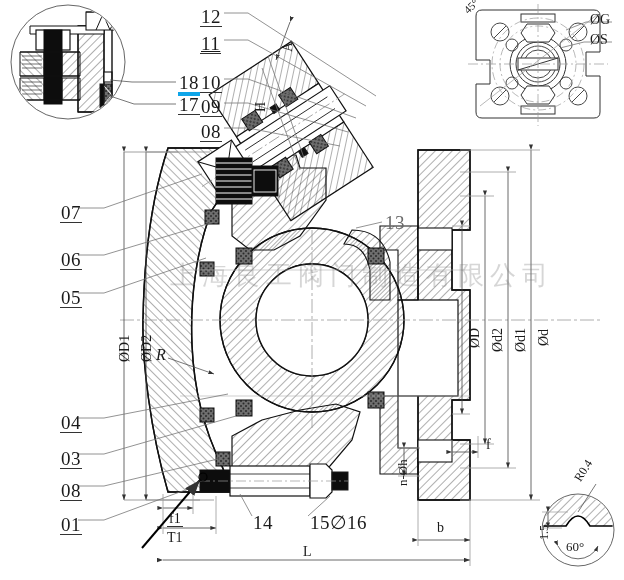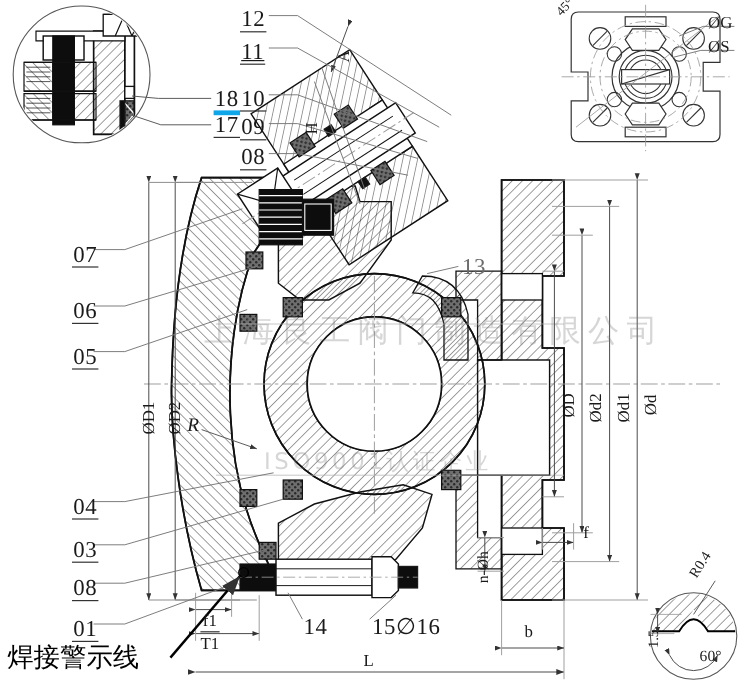--- a/index.html
+++ b/index.html
@@ -348,21 +348,20 @@
         <line x1="542" y1="512" x2="568" y2="512" stroke="#9b9b9b" stroke-width="0.7"></line>
         <line x1="542" y1="528" x2="562" y2="528" stroke="#9b9b9b" stroke-width="0.7"></line>
 
         <path d="M558 546 A 22 22 0 0 0 598 546" stroke="#444" stroke-width="0.8" marker-start="url(#ahs)" marker-end="url(#ahs)" fill="none"></path>
       </g>
 
     </g>
   </svg>
 
   <div class="wm" style="left:170px;top:258px;font-size:26px;letter-spacing:6px;">上海良工阀门制造有限公司</div>
-  <div class="wm" style="left:220px;top:372px;font-size:19px;letter-spacing:3px;">ISO9001认证企业</div>
 
   <div class="lbl num" style="left:60px;top:515px;border-bottom:1px solid #333;padding:0 1px;">01</div>
   <div class="lbl num" style="left:60px;top:481px;border-bottom:1px solid #333;padding:0 1px;">08</div>
   <div class="lbl num" style="left:60px;top:449px;border-bottom:1px solid #333;padding:0 1px;">03</div>
   <div class="lbl num" style="left:60px;top:413px;border-bottom:1px solid #333;padding:0 1px;text-align:right;">04</div>
   <div class="lbl num" style="left:60px;top:288px;border-bottom:1px solid #333;padding:0 1px;">05</div>
   <div class="lbl num" style="left:60px;top:250px;border-bottom:1px solid #333;padding:0 1px;">06</div>
   <div class="lbl num" style="left:60px;top:203px;border-bottom:1px solid #333;padding:0 1px;">07</div>
 
   <div class="lbl num" style="left:200px;top:122px;border-bottom:1px solid #333;padding:0 1px;text-align:center;">08</div>
@@ -397,17 +396,16 @@
   <div class="lbl dim" style="left:167px;top:531px;">T1</div>
   <div class="lbl dim" style="left:303px;top:545px;">L</div>
   <div class="lbl dim" style="left:437px;top:521px;">b</div>
   <div class="lbl dim" style="left:486px;top:438px;">f</div>
   <div class="lbl dim rot90" style="left:396px;top:486px;font-size:13px;">n-Øh</div>
 
   <div class="lbl dimi" style="left:156px;top:347px;font-size:16px;">R</div>
 
   <div class="lbl dim" style="left:572px;top:477px;font-size:12px;transform:rotate(-58deg);transform-origin:left top;">R0.4</div>
   <div class="lbl dim rot90" style="left:538px;top:540px;font-size:12px;">1.5</div>
-  <div class="lbl dim" style="left:566px;top:540px;font-size:13px;margin-left:17px;">60°</div>
-
-  <div class="lbl cjk" style="left:6px;top:538px;">焊接警示线</div>
+  <div class="lbl dim" style="left:566px;top:540px;font-size:13px;">60°</div>
+
 
 </div>
 
 </body></html>

